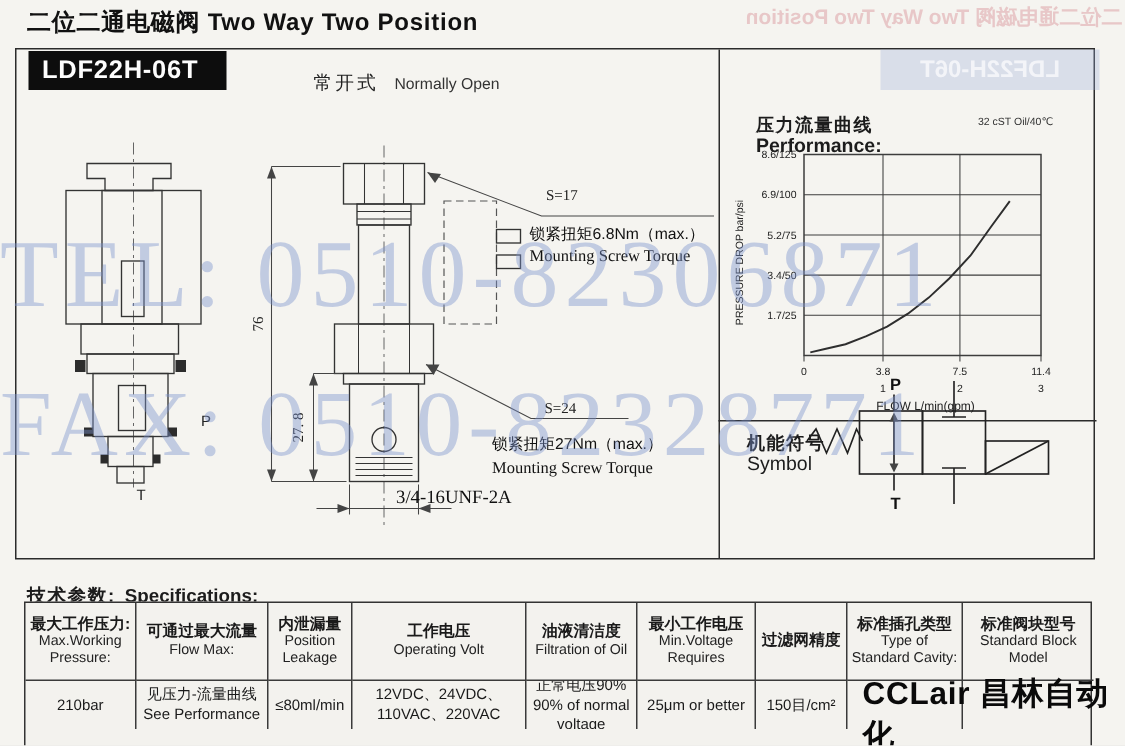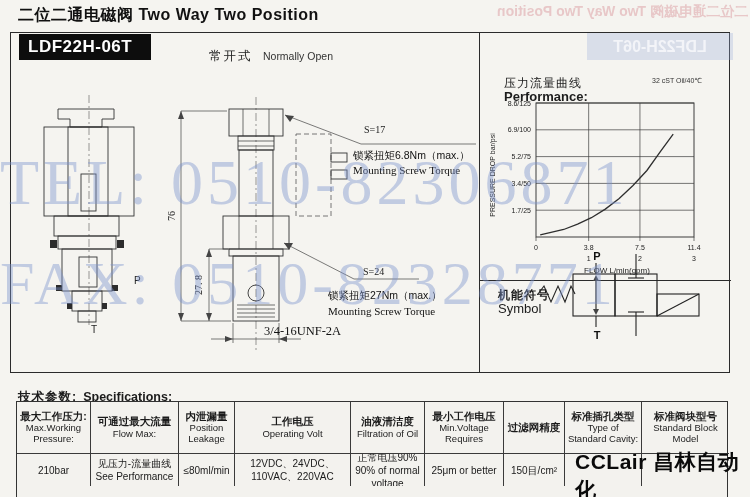--- a/index.html
+++ b/index.html
@@ -35,21 +35,21 @@
   }
   .model-badge {
     position:absolute; left:8px; top:1px; width:132px; height:26px;
     background:#0d0d0d; color:#fdfdfd; font-size:17px; font-weight:bold;
     line-height:26px; padding-left:9px; letter-spacing:0.5px;
   }
   .mode { position:absolute; left:198px; top:13px; white-space:nowrap; }
   .mode-zh { font-size:12.5px; font-weight:normal; letter-spacing:2px; color:#222; }
   .mode-en { font-size:10.5px; color:#333; margin-left:6px; }
   
-  .perf-zh { position:absolute; left:493px; top:42px; font-size:12px; font-weight:normal; letter-spacing:1px; }
+  .perf-zh { position:absolute; left:493px; top:42px; font-size:12px; font-weight:bold; letter-spacing:1px; }
   .perf-en { position:absolute; left:493px; top:56px; font-size:13px; font-weight:bold; }
   .perf-cond { position:absolute; left:641px; top:44px; font-size:7px; color:#333; }
   .chart-svg { position:absolute; left:480px; top:86px; }
   .grid { stroke:#3d3d3d; stroke-width:0.7; }
   .pborder { fill:none; stroke:#3d3d3d; stroke-width:1; }
   .curve { stroke:#2e2e2e; stroke-width:1.3; fill:none; }
   .tick { font-size:7px; fill:#222; font-family:"Liberation Sans","DejaVu Sans",sans-serif; }
   .xt { text-anchor:middle; }
   .yt { text-anchor:end; }
   .axlabel { font-size:8px; fill:#222; font-family:"Liberation Sans","DejaVu Sans",sans-serif; }

